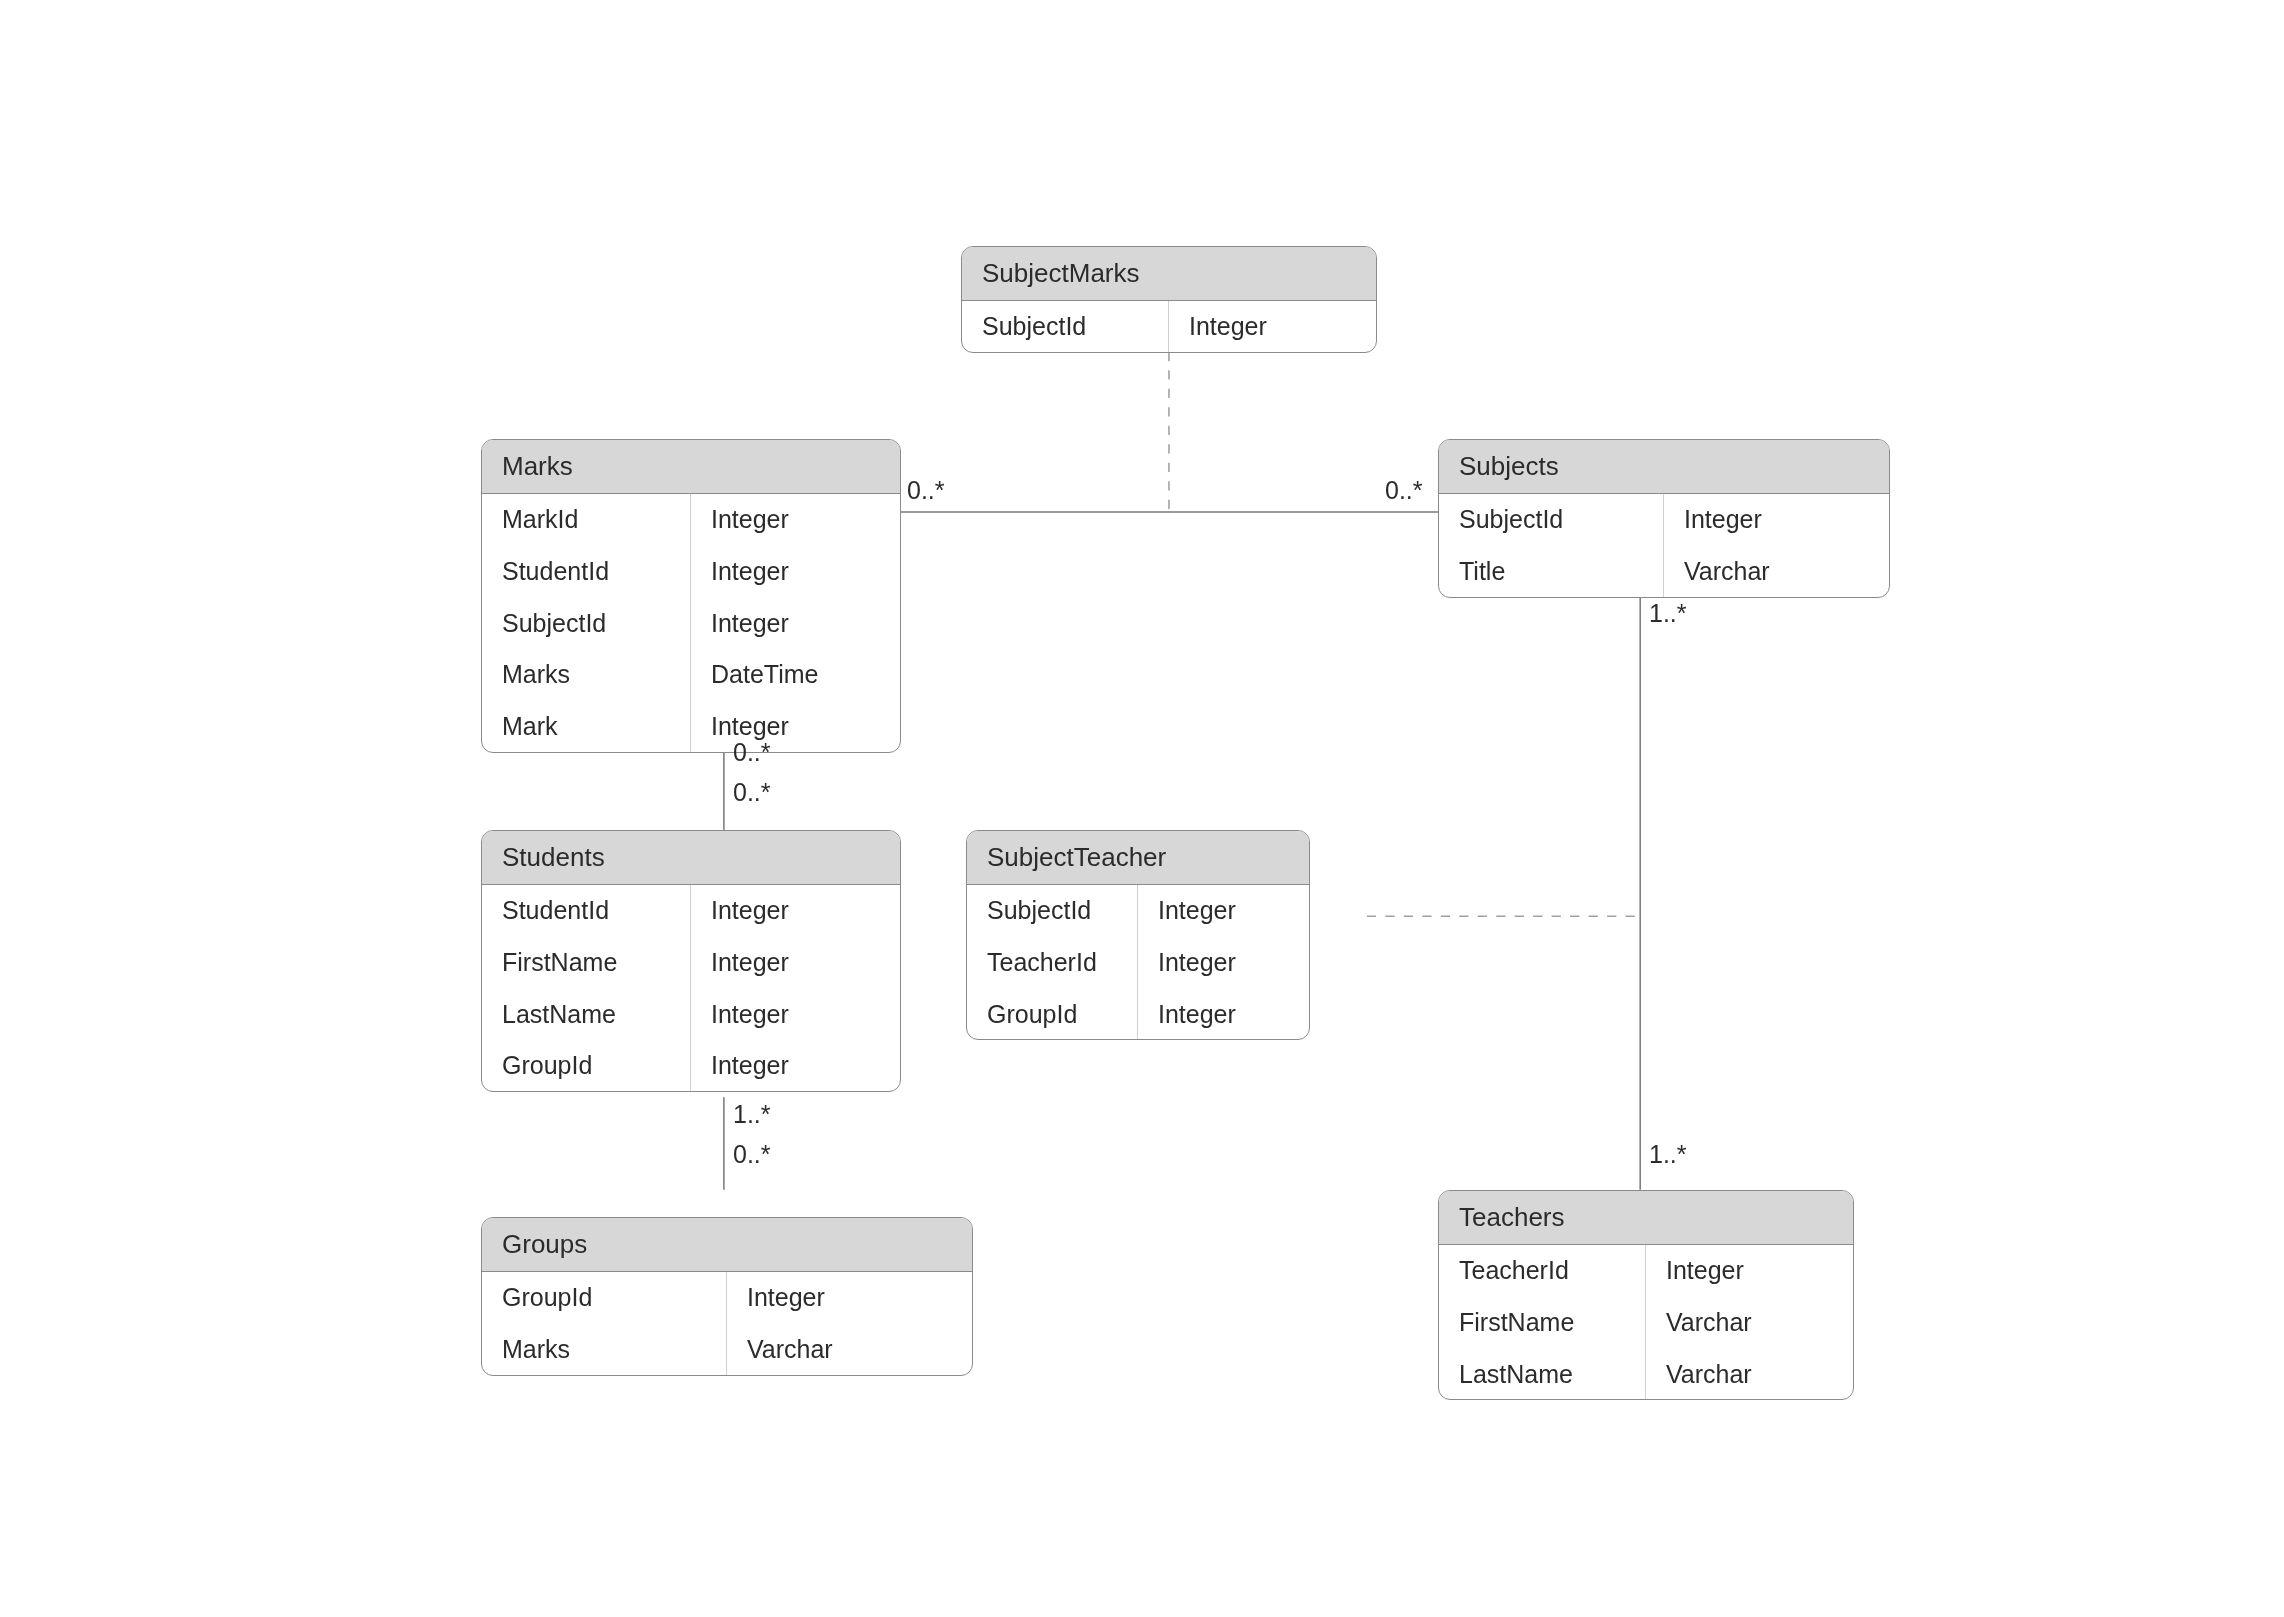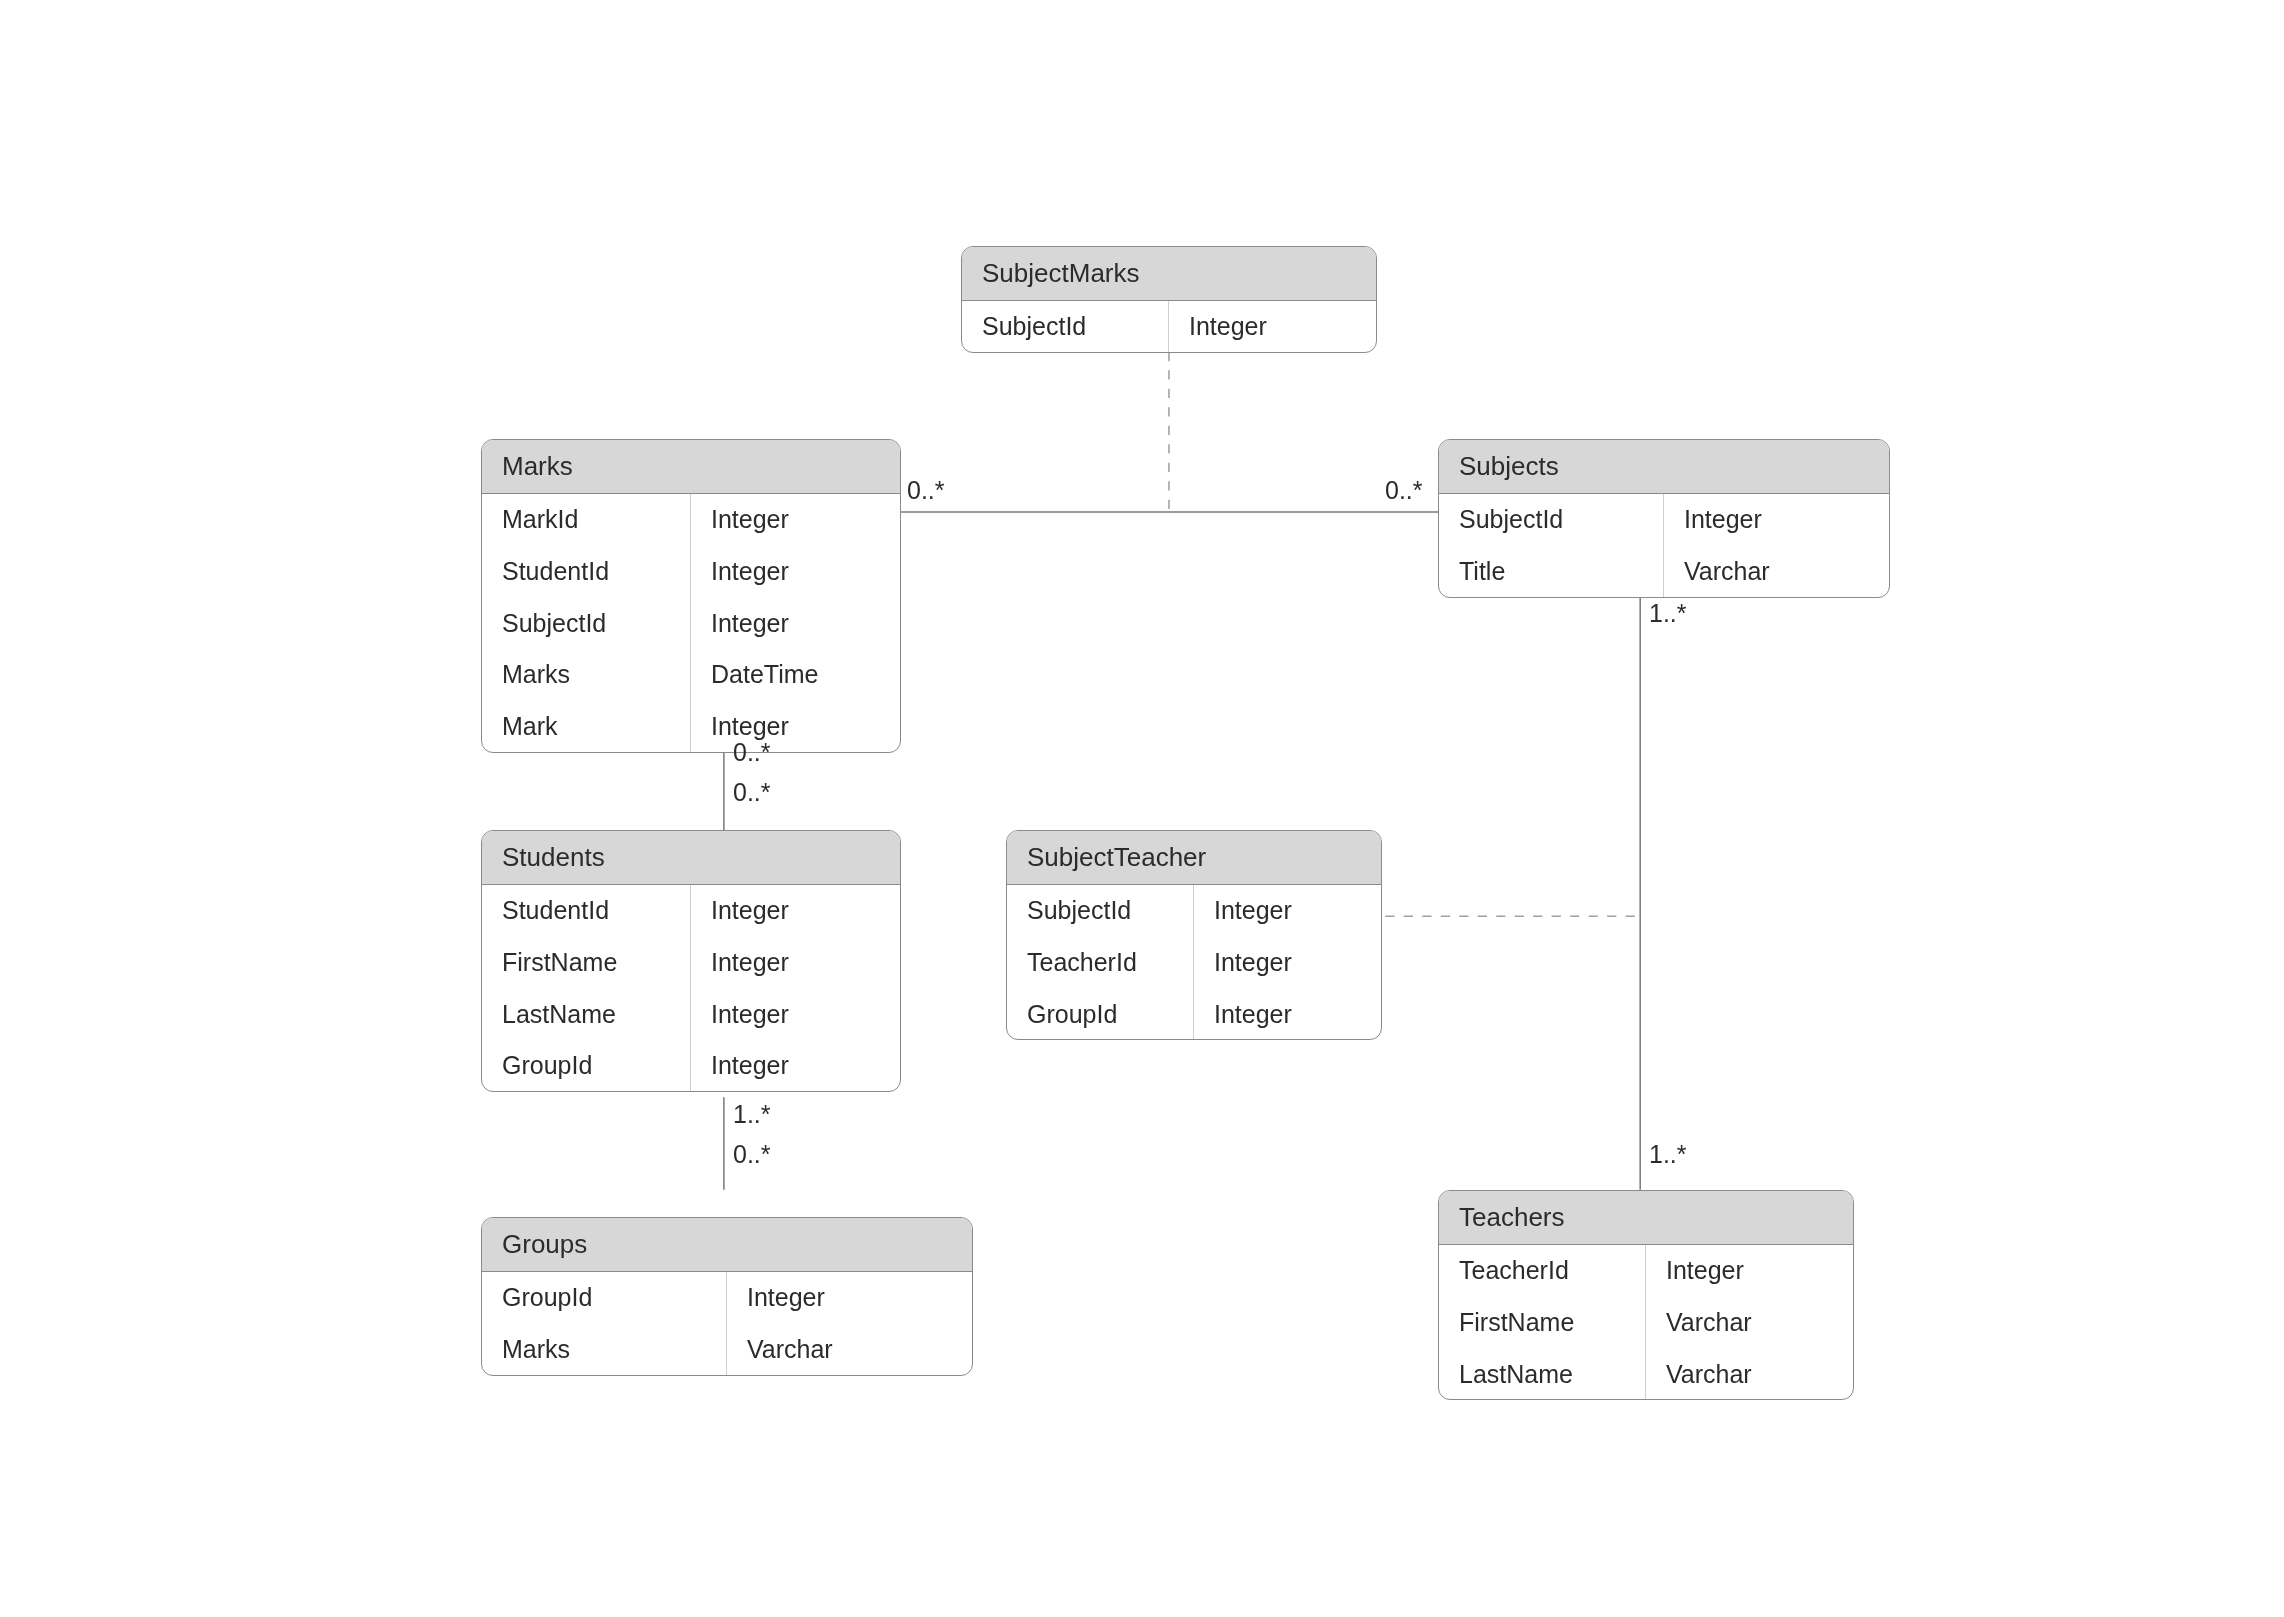--- a/index.html
+++ b/index.html
@@ -128,21 +128,21 @@
       <div class="cell">Integer</div>
       <div class="cell col-left">FirstName</div>
       <div class="cell">Integer</div>
       <div class="cell col-left">LastName</div>
       <div class="cell">Integer</div>
       <div class="cell col-left">GroupId</div>
       <div class="cell">Integer</div>
     </div>
   </div>
 
-  <div class="entity" style="left:1006px; top:830px; width:376px;">
+  <div class="entity" style="left:966px; top:830px; width:344px;">
     <div class="entity-header">SubjectTeacher</div>
     <div class="entity-body">
       <div class="cell col-left">SubjectId</div>
       <div class="cell">Integer</div>
       <div class="cell col-left">TeacherId</div>
       <div class="cell">Integer</div>
       <div class="cell col-left">GroupId</div>
       <div class="cell">Integer</div>
     </div>
   </div>

